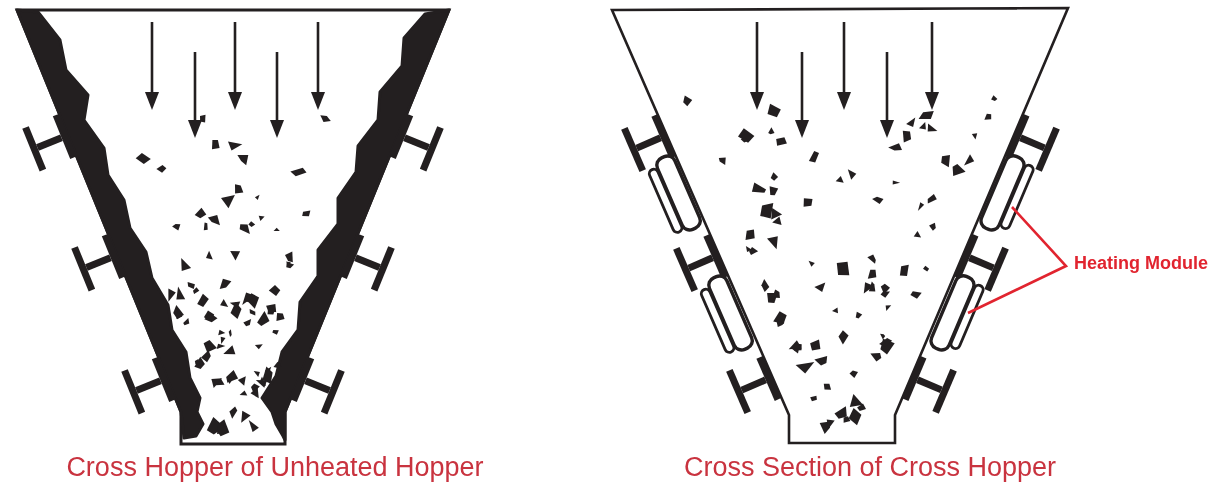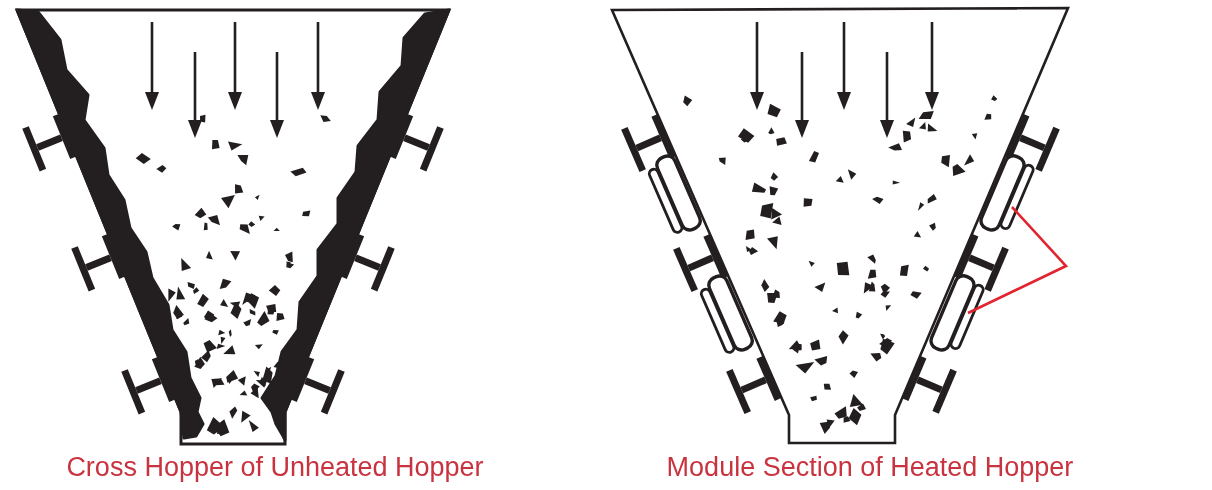--- a/index.html
+++ b/index.html
@@ -254,14 +254,15 @@
           <polygon class="fillink" points="772.2,208.0 782.1,214.4 771.2,219.5"></polygon>
           <polygon class="fillink" points="835.7,181.3 840.8,176.1 843.7,182.7"></polygon>
           <polygon class="fillink" points="932.9,230.7 929.1,225.4 934.9,222.8 935.8,227.9"></polygon>
           <polygon class="fillink" points="808.6,260.7 814.8,263.1 811.4,266.8"></polygon>
         </g>
       <polyline class="leader" points="1012,207 1066,266 968,313"></polyline>
     </g>
   </svg>
 
   <div class="caption cap-left">Cross Hopper of Unheated Hopper</div>
-  <div class="caption cap-right">Module Section of Heated Hopper</div>
+  <div class="caption cap-right">Cross Section of Cross Hopper</div>
+  <div class="module-label">Heating Module</div>
 </div>
 
 </body></html>

